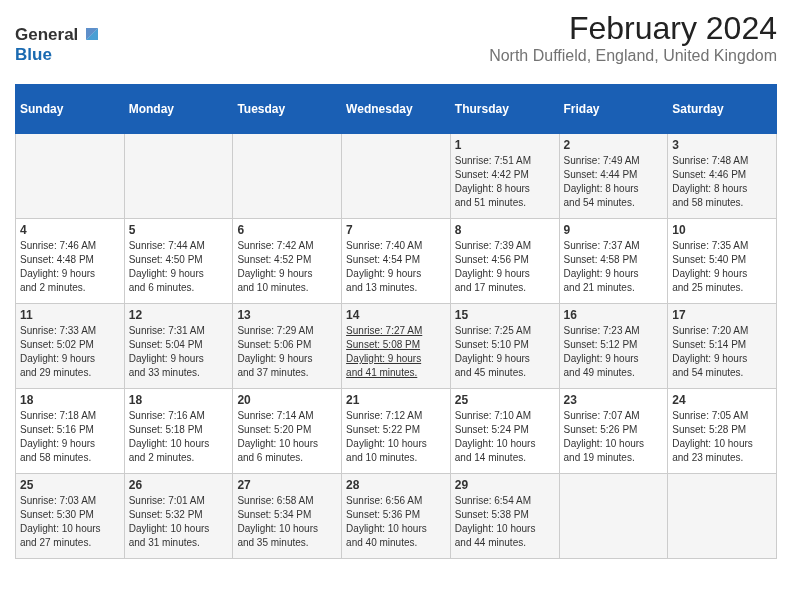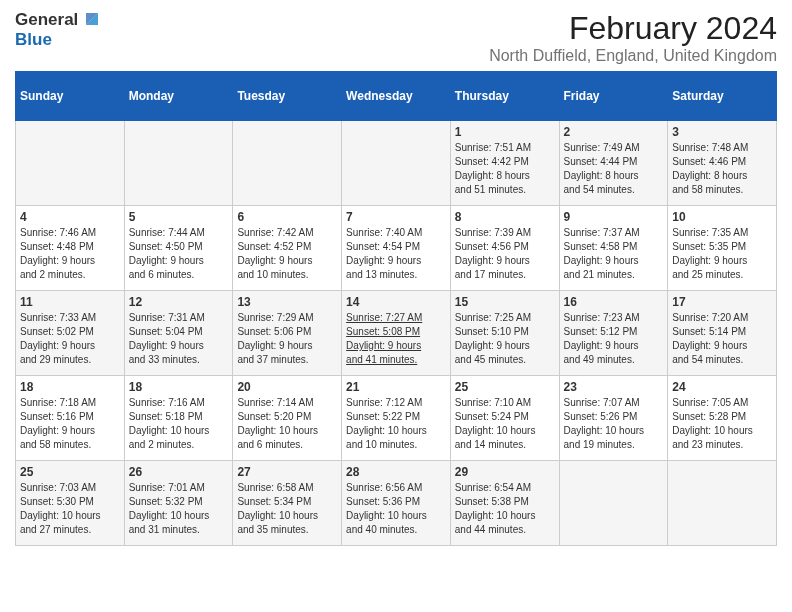--- a/index.html
+++ b/index.html
@@ -5,23 +5,23 @@
     * { box-sizing: border-box; margin: 0; padding: 0; }
     body {
       font-family: Arial, sans-serif;
       background: #fff;
       width: 792px;
       min-height: 612px;
       padding: 10px 15px;
     }
     .header-area {
       display: flex;
-      align-items: flex-start;
+      align-items: flex-end;
       justify-content: space-between;
-      margin-bottom: 6px;
+      margin-bottom: 19px;
     }
     .logo {
       display: flex;
       flex-direction: column;
       align-items: flex-start;
     }
     .logo-row {
       display: flex;
       align-items: center;
     }
@@ -179,21 +179,21 @@
         <td>
           <span class="day-number">9</span>
           <div class="day-info" style="white-space: pre-line;">Sunrise: 7:37 AM
 Sunset: 4:58 PM
 Daylight: 9 hours
 and 21 minutes.</div>
         </td>
         <td>
           <span class="day-number">10</span>
           <div class="day-info" style="white-space: pre-line;">Sunrise: 7:35 AM
-Sunset: 5:35 PM
+Sunset: 5:40 PM
 Daylight: 9 hours
 and 25 minutes.</div>
         </td>
       </tr>
       <tr>
         <td>
           <span class="day-number">11</span>
           <div class="day-info" style="white-space: pre-line;">Sunrise: 7:33 AM
 Sunset: 5:02 PM
 Daylight: 9 hours

